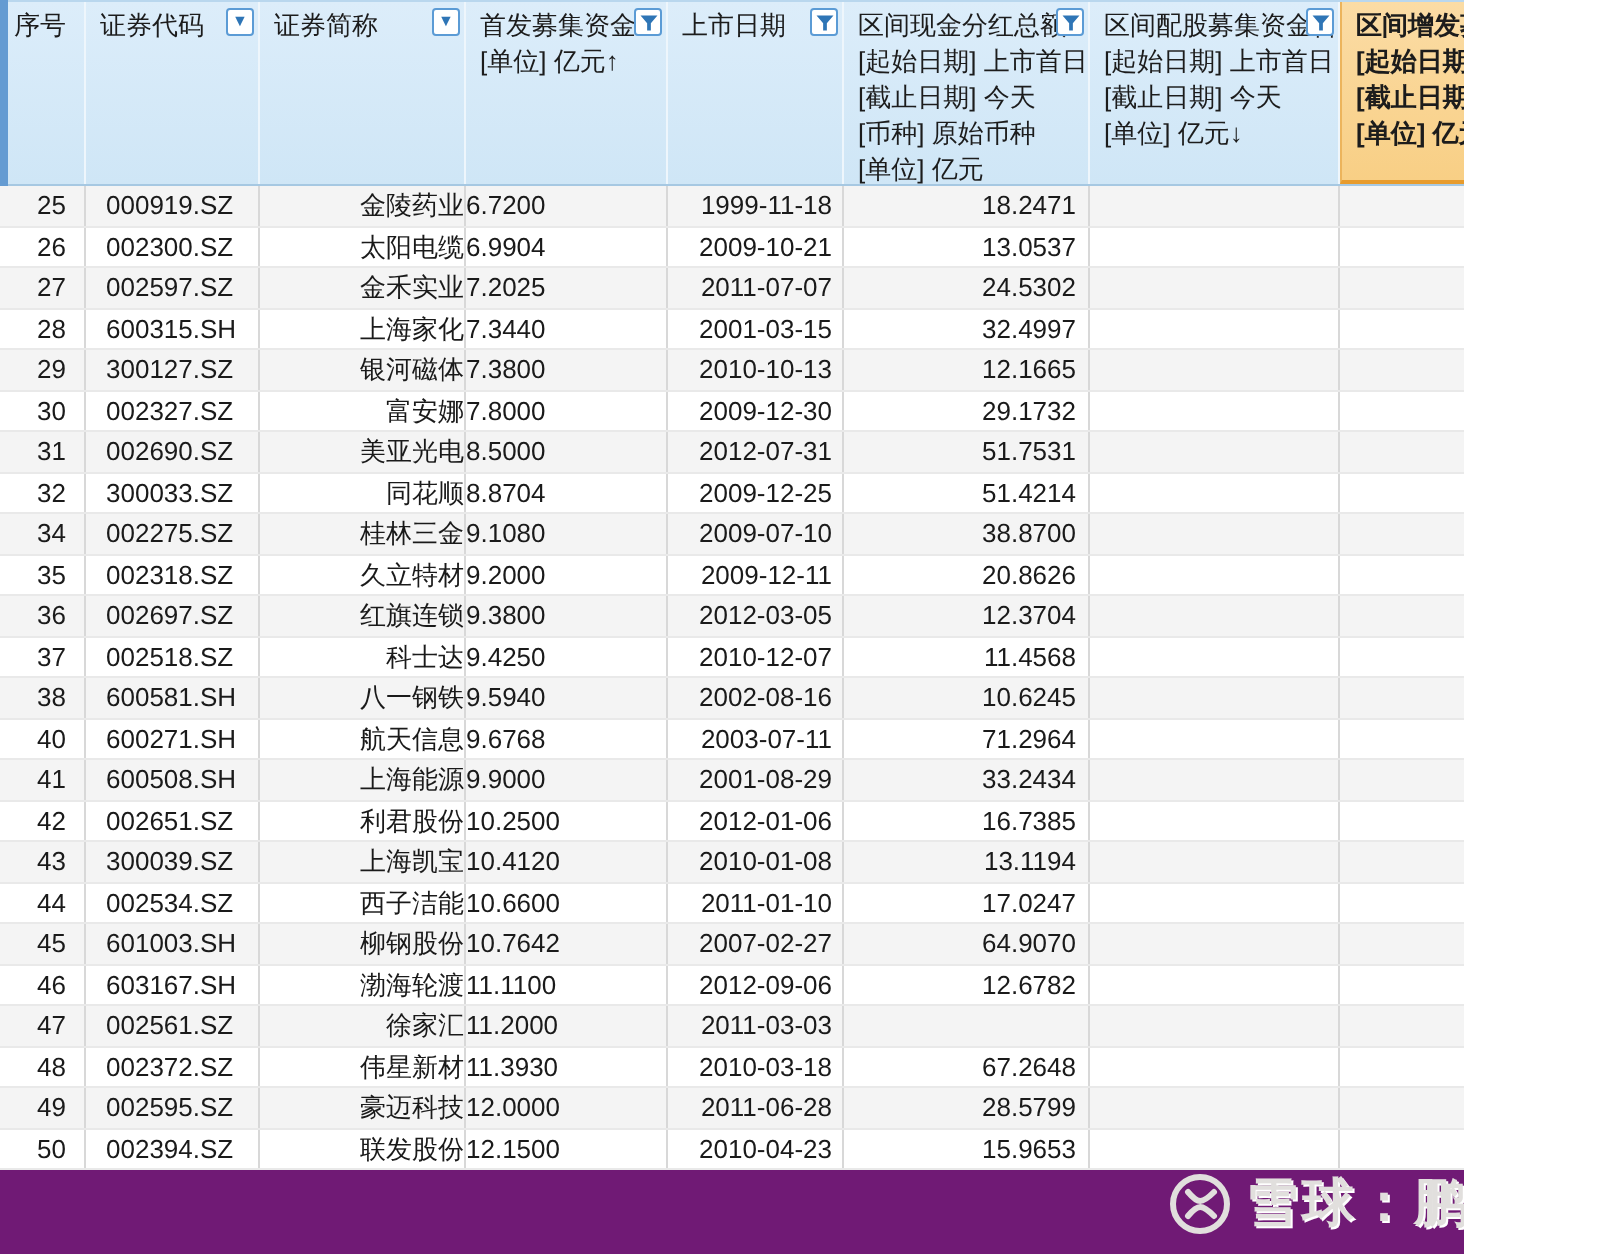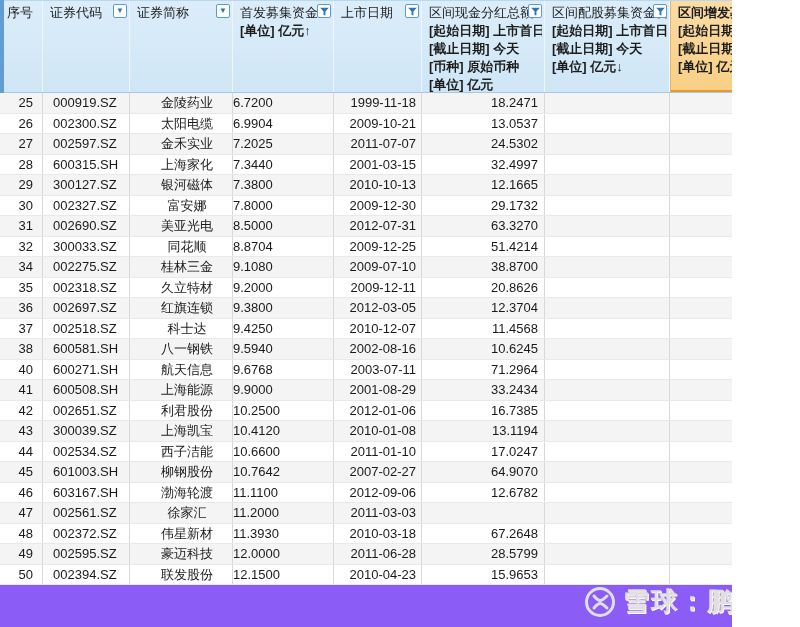--- a/index.html
+++ b/index.html
@@ -1,47 +1,47 @@
 <!DOCTYPE html>
 <html><head>
 <meta charset="utf-8">
 <style>
   * { margin:0; padding:0; box-sizing:border-box; }
   html,body { background:#ffffff; }
   body { font-family:"Liberation Sans","DejaVu Sans",sans-serif; }
-  .app { position:relative; width:732px; height:627px; background:#8b5cf6; overflow:hidden; }
+  .app { position:relative; width:732px; height:627px; background:#701a75; overflow:hidden; }
 
   
   .grid-row { display:grid; grid-template-columns:43px 87px 103px 101px 88px 123px 125px 126px; width:796px; }
 
   
   .header-row { height:93px; border-top:1px solid #b9d7ee; border-bottom:1px solid #a6c8e2; }
   .hcell { position:relative; background:linear-gradient(#dcedfa,#cfe6f6); border-right:1px solid #eef6fc;
            padding:3px 2px 0 7px; font-size:13px; line-height:18px; color:#1c1c1c; overflow:hidden; }
   .hcell .htitle { position:relative; white-space:nowrap; overflow:hidden; padding-right:13px; }
-  .hcell .hsub { white-space:nowrap; overflow:hidden;font-weight:bold; }
+  .hcell .hsub { white-space:nowrap; overflow:hidden; }
   .hcell.highlight { background:linear-gradient(#fbdca5,#f8cf85); border-bottom:2px solid #e79b2d;
                      border-left:1px solid #ecb45c; border-right:1px solid #ecb45c; font-weight:bold; }
   .icon-box { position:absolute; top:3px; right:2px; width:14px; height:14px; background:#ffffff;
               border:1px solid #5b9bd5; border-radius:2px; display:flex; align-items:center; justify-content:center; }
   .icon-box svg { display:block; }
   .caret { color:#2e75b6; font-size:8px; line-height:1; }
   .edge-arrow { position:absolute; top:4px; right:-5px; font-size:12px; font-weight:bold; color:#333; }
   .left-strip { position:absolute; left:0; top:0; width:4px; height:93px; background:#649bd2; z-index:3; }
 
   
   .tbody { position:relative; }
   .row { height:20.5px; border-bottom:1px solid #e9e9e9; }
   .row:nth-child(odd)  { background:#f4f4f4; }
   .row:nth-child(even) { background:#ffffff; }
   .cell { border-right:1px solid #d8d8d8; font-size:13px; line-height:19.5px; color:#1a1a1a;
           white-space:nowrap; overflow:hidden; }
   .c-index { text-align:right; padding-right:9px; }
   .c-code  { text-align:left;  padding-left:10px; }
-  .c-name  { text-align:center;  padding-left:12px; }
+  .c-name  { text-align:right;  padding-left:12px; }
   .c-ipo_funds { text-align:left; padding-right:8px; }
   .c-list_date { text-align:right; padding-right:5px; }
   .c-dividend  { text-align:right; padding-right:6px; }
 
   
   .watermark { position:absolute; left:584px; top:584px; display:flex; align-items:center; gap:7px;
                color:#e1dfdd; text-shadow:1px 1px 0 #ffffff; pointer-events:none; z-index:5; }
   .watermark .wm-text { font-size:26px; font-weight:bold; letter-spacing:2px; white-space:nowrap; }
   .wm-logo { width:32px; height:32px; }
 </style>
@@ -191,21 +191,21 @@
         <div class="cell c-dividend">29.1732</div>
         <div class="cell c-rights_funds"></div>
         <div class="cell c-secondary_funds"></div>
       </div>
       <div class="grid-row row">
         <div class="cell c-index">31</div>
         <div class="cell c-code">002690.SZ</div>
         <div class="cell c-name">美亚光电</div>
         <div class="cell c-ipo_funds">8.5000</div>
         <div class="cell c-list_date">2012-07-31</div>
-        <div class="cell c-dividend">63.3270</div>
+        <div class="cell c-dividend">51.7531</div>
         <div class="cell c-rights_funds"></div>
         <div class="cell c-secondary_funds"></div>
       </div>
       <div class="grid-row row">
         <div class="cell c-index">32</div>
         <div class="cell c-code">300033.SZ</div>
         <div class="cell c-name">同花顺</div>
         <div class="cell c-ipo_funds">8.8704</div>
         <div class="cell c-list_date">2009-12-25</div>
         <div class="cell c-dividend">51.4214</div>

